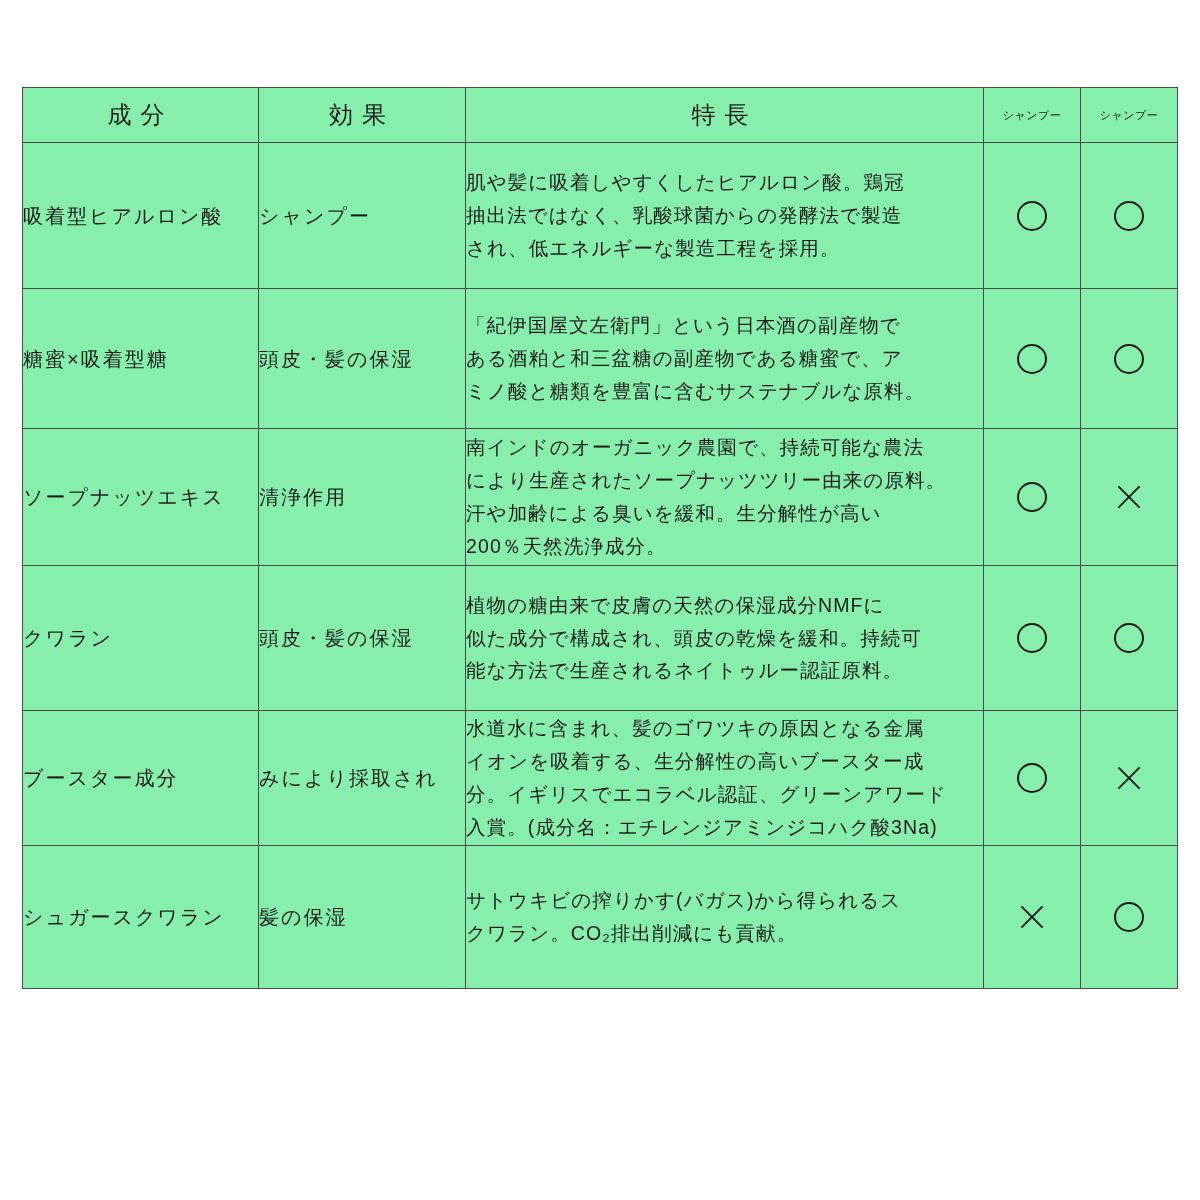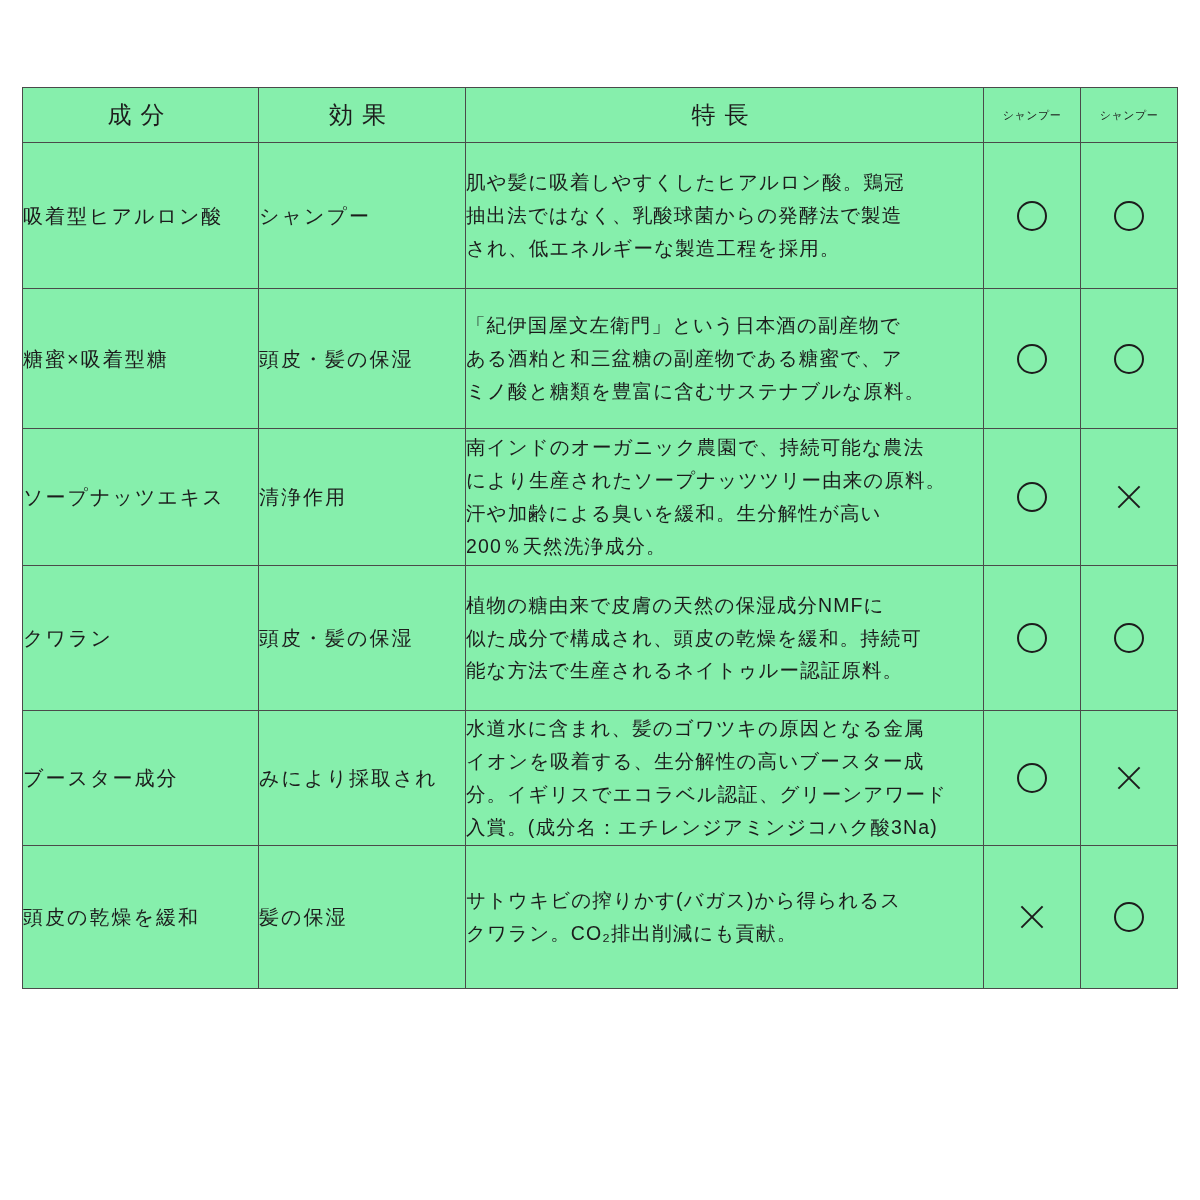--- a/index.html
+++ b/index.html
@@ -199,21 +199,21 @@
 イオンを吸着する、生分解性の高いブースター成
 分。イギリスでエコラベル認証、グリーンアワード
 入賞。(成分名：エチレンジアミンジコハク酸3Na)</span>
     </td>
     <td class="c-mark"><span class="mark-circle"></span></td>
     <td class="c-mark"><span class="mark-cross"></span></td>
   </tr>
 
   <tr>
     <td class="c-ing">
-      <span class="cell-text">頭皮の乾燥を緩和</span>
+      <span class="cell-text">シュガースクワラン</span>
     </td>
     <td class="c-eff">
       <span class="cell-text">髪の保湿</span>
     </td>
     <td class="c-feat">
       <span class="cell-text">サトウキビの搾りかす(バガス)から得られるス
 クワラン。CO₂排出削減にも貢献。</span>
     </td>
     <td class="c-mark"><span class="mark-cross"></span></td>
     <td class="c-mark"><span class="mark-circle"></span></td>

